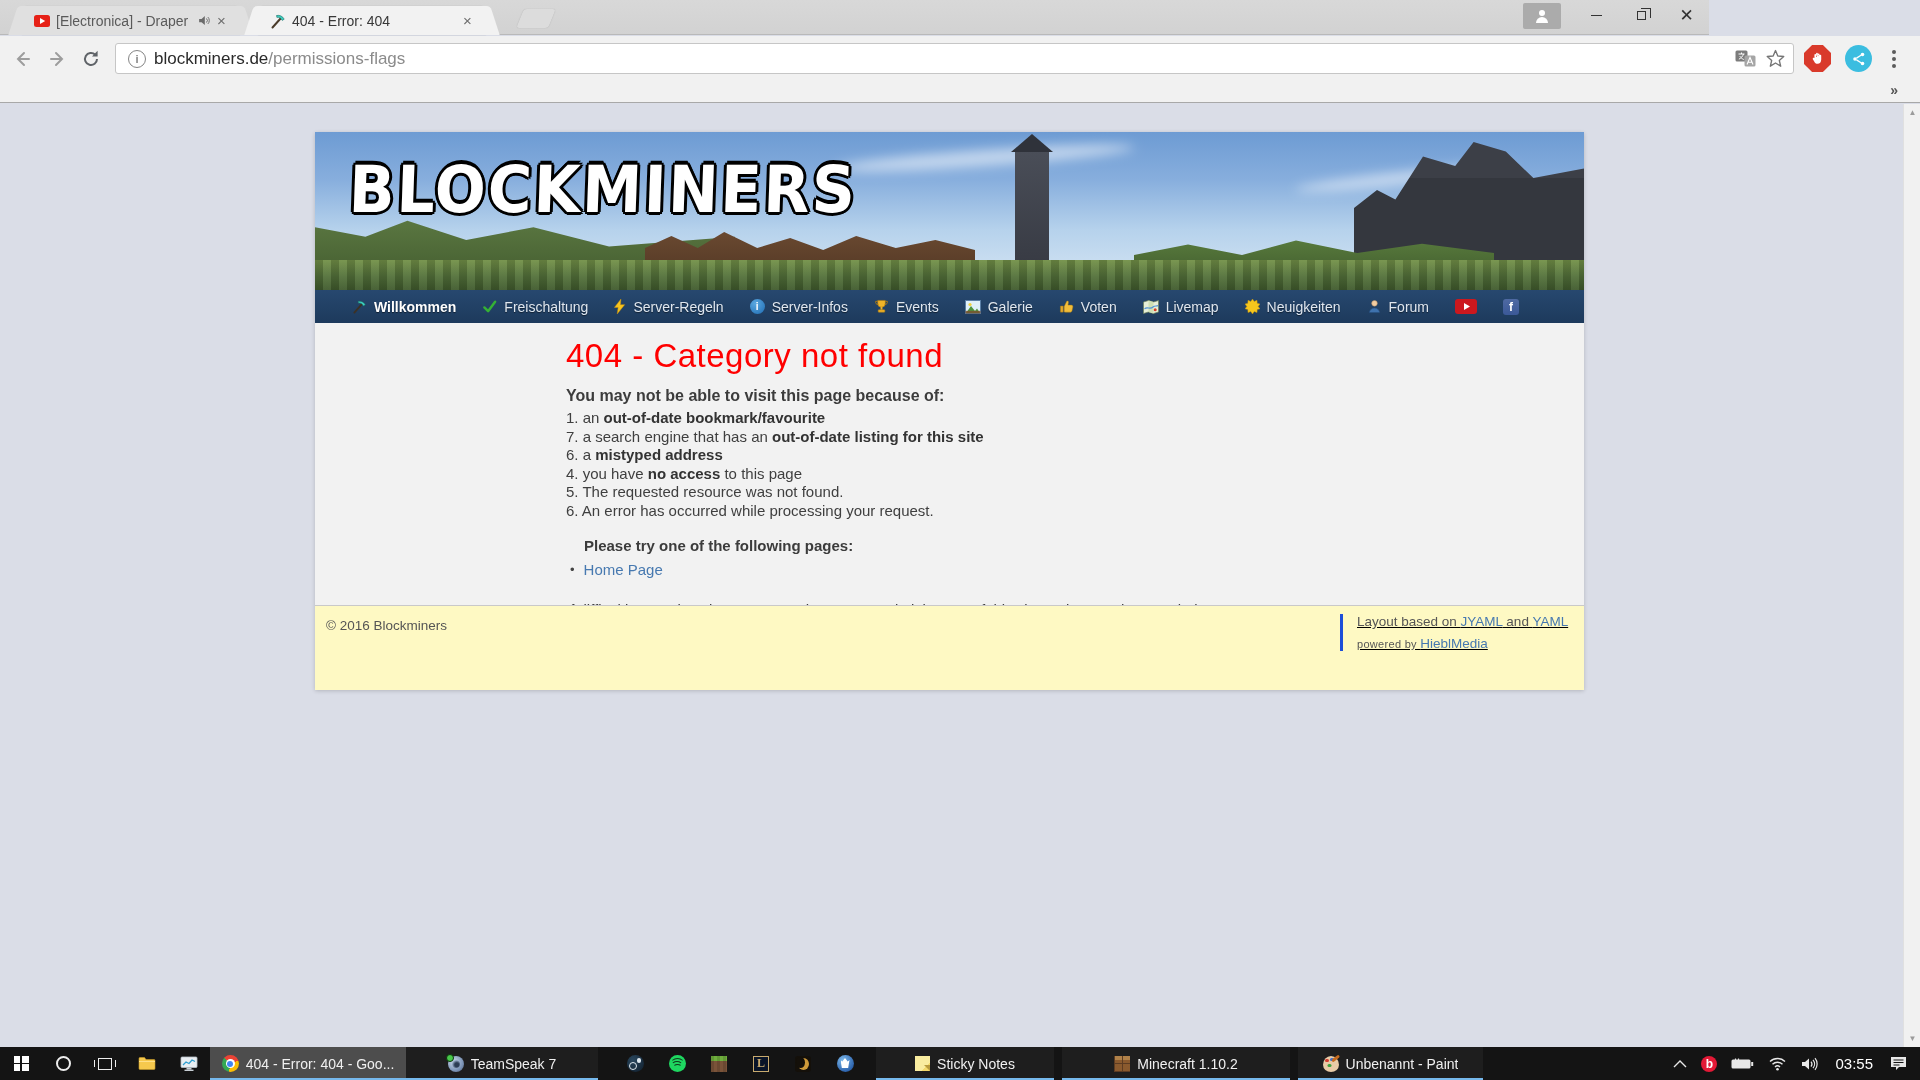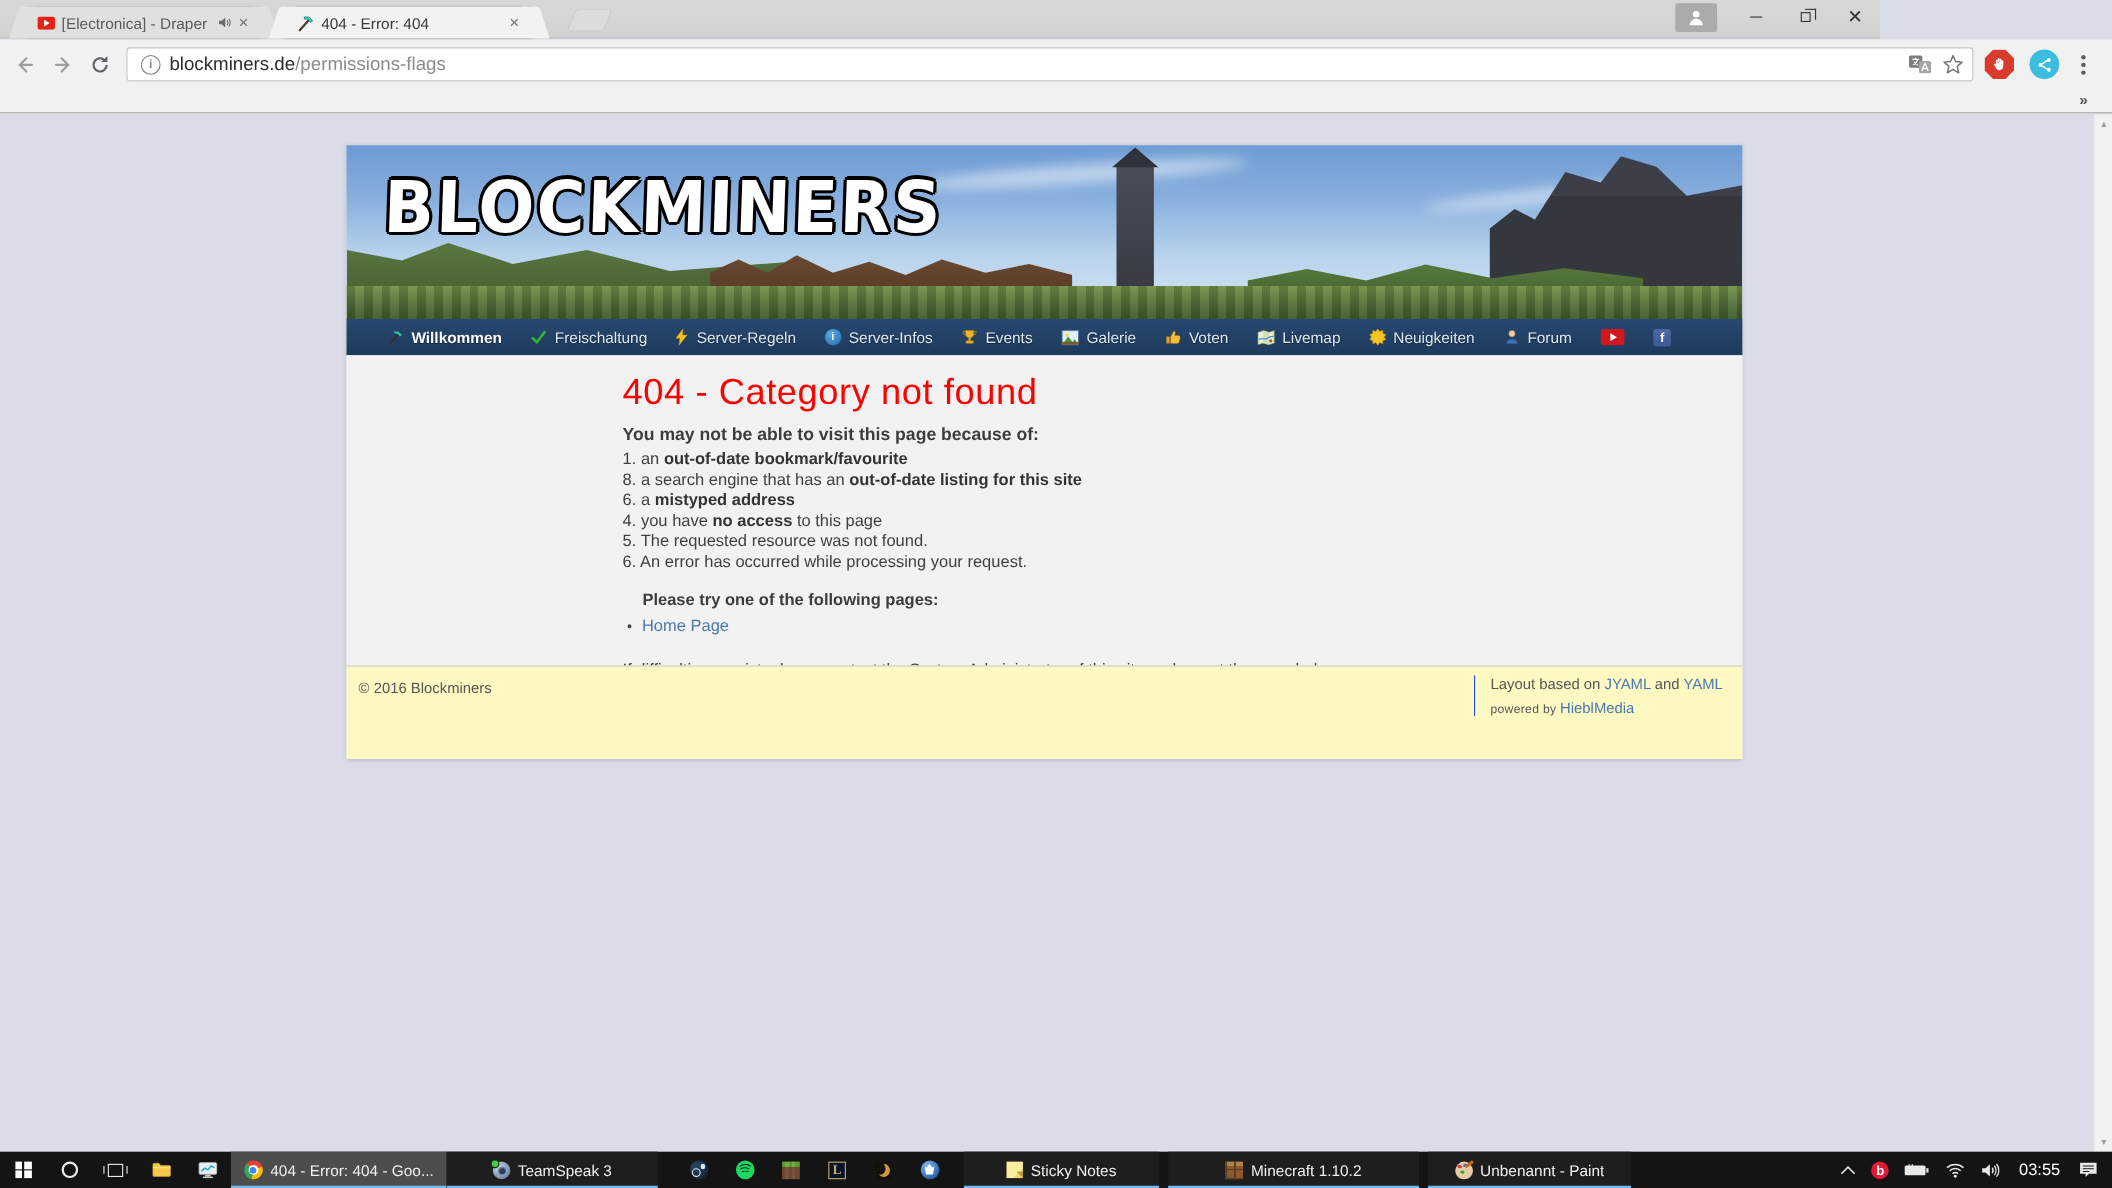--- a/index.html
+++ b/index.html
@@ -119,21 +119,21 @@
   .try-heading { font-size:15px; font-weight:bold; margin-top:17px; color:#3c3c3c;margin-left:18px;}
   .home-row { font-size:15px; margin-top:7px; display:flex; align-items:center; gap:9px; padding-left:4px;}
   .bullet { color:#444; font-size:13px; }
   a.site-link { color:#4779b0; text-decoration:none; cursor:pointer; }
   .contact-line { font-size:15px; margin-top:23px; }
   .err-detail { font-size:15px; font-style:italic; margin-top:4px; color:#3f3f3f;}
 
   
   .site-footer { position:relative; height:85px; border-top:1px solid #c9c9c9; background:#fef9c3; }
   .copyright { position:absolute; left:11px; top:12px; font-size:13.5px; color:#555; }
-  .credits { position:absolute; right:16px; top:8px; width:228px; padding-left:14px; border-left:1px solid #1d4ed8; }
+  .credits { position:absolute; right:16px; top:8px; width:228px; padding-left:14px; border-left:3px solid #1d4ed8;text-decoration:underline; }
   .credit-line { font-size:13.5px; color:#555; white-space:nowrap; }
   .credit-line2 { margin-top:7px; font-size:13.5px; color:#555; white-space:nowrap;}
   .powered { font-size:11px; letter-spacing:0.3px; }
 
   
   .taskbar { position:absolute; bottom:0; left:0; width:1920px; height:33px; background:#141414;
     display:flex; align-items:stretch; }
   .tb-btn { display:flex; align-items:center; justify-content:center; cursor:default; }
   .tb-ico-btn { width:42px; }
   .tb-app { gap:7px; padding:0 10px; font-size:14px; color:#f0f0f0; white-space:nowrap; overflow:hidden;}
@@ -433,21 +433,21 @@
       <div class="nav-item">
         <span class="fb-badge">f</span>
       </div>
     </div>
 
     <div class="content">
       <h1 class="err-title">404 - Category not found</h1>
       <div class="err-intro">You may not be able to visit this page because of:</div>
 
       <div class="reason"><span>1. an </span><b>out-of-date bookmark/favourite</b><span></span></div>
-      <div class="reason"><span>8. a search engine that has an </span><b>out-of-date listing for this site</b><span></span></div>
+      <div class="reason"><span>7. a search engine that has an </span><b>out-of-date listing for this site</b><span></span></div>
       <div class="reason"><span>6. a </span><b>mistyped address</b><span></span></div>
       <div class="reason"><span>4. you have </span><b>no access</b><span> to this page</span></div>
       <div class="reason"><span>5. The requested resource was not found.</span><b></b><span></span></div>
       <div class="reason"><span>6. An error has occurred while processing your request.</span><b></b><span></span></div>
 
       <div class="try-heading">Please try one of the following pages:</div>
       <div class="home-row">
         <span class="bullet">•</span>
         <a class="site-link">Home Page</a>
       </div>
@@ -501,21 +501,21 @@
       </svg>
   </div>
 
   <div class="tb-btn tb-app task-open task-active" style="width:196px">
     <span class="chrome-logo"></span>
     <span class="tb-label">404 - Error: 404 - Goo...</span>
   </div>
 
   <div class="tb-btn tb-app task-open" style="width:192px">
     <span class="ts-icon"></span>
-    <span class="tb-label">TeamSpeak 3</span>
+    <span class="tb-label">TeamSpeak 7</span>
   </div>
 
   <div class="tb-btn tb-ico-btn" style="margin-left:16px">
     <span class="steam-icon"></span>
   </div>
   <div class="tb-btn tb-ico-btn">
     <span class="spotify-icon">
         <i></i>
         <i></i>
         <i></i>

